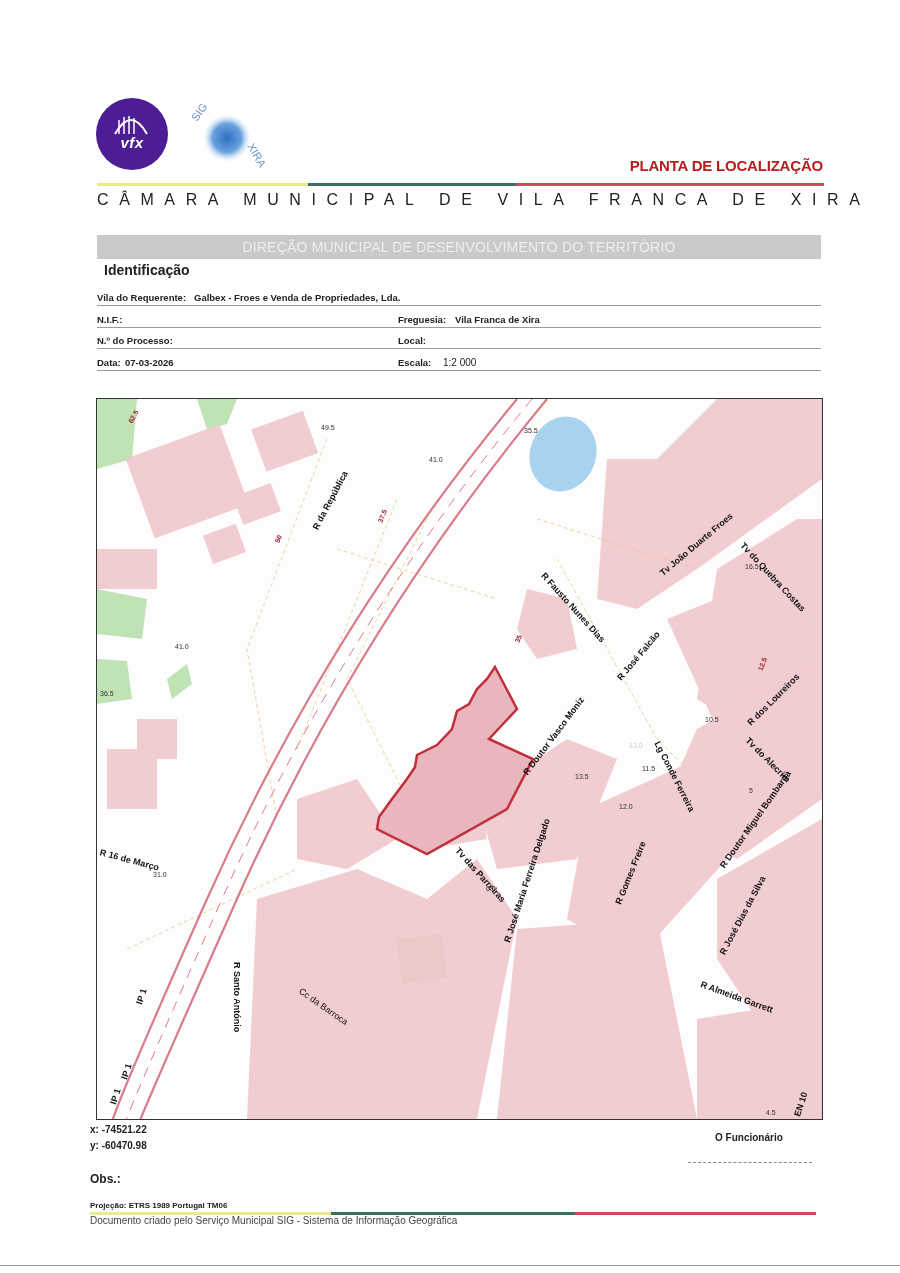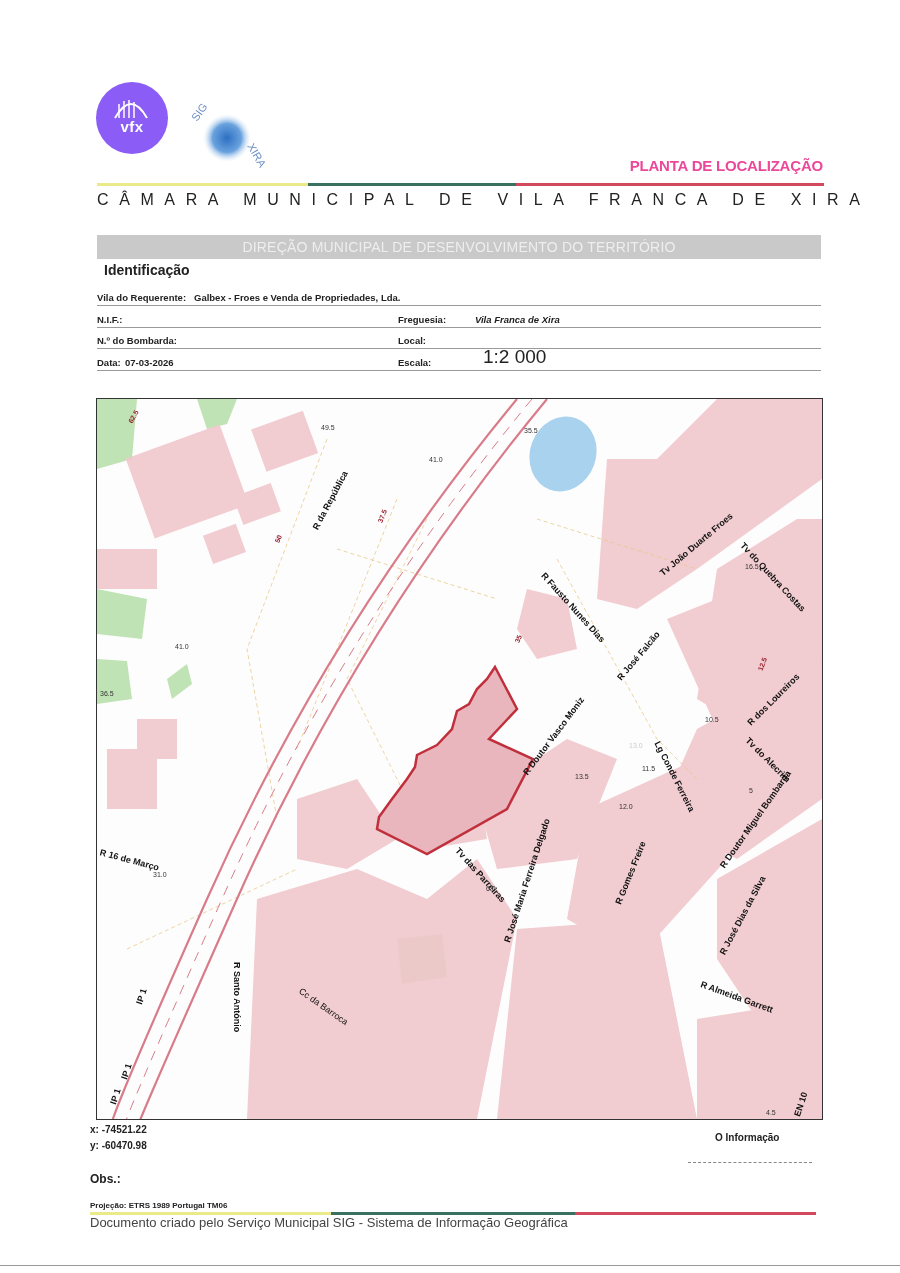--- a/index.html
+++ b/index.html
@@ -1,46 +1,46 @@
 <!DOCTYPE html>
 <html><head>
 <meta charset="utf-8">
 <style>
   html, body { margin:0; padding:0; background:#ffffff; }
   body { width:900px; height:1273px; position:relative; overflow:hidden; font-family:"Liberation Sans", sans-serif; color:#1a1a1a; }
   .abs { position:absolute; }
-  .logo-vfx { left:96px; top:82px; width:72px; height:72px; border-radius:50%; background:#8b5cf6; }
+  .logo-vfx { left:96px; top:98px; width:72px; height:72px; border-radius:50%; background:#4c1d95;font-style:italic; }
   .logo-vfx .arc { position:absolute; left:17px; top:14px; width:36px; height:24px; }
   .logo-vfx .txt { position:absolute; left:0; top:36px; width:72px; text-align:center; color:#fff; font-size:15px; font-weight:bold; letter-spacing:0.5px; }
   .logo-sig { left:185px; top:100px; width:95px; height:78px; }
-  .doc-title { right:77px; top:157px; font-size:15px; font-weight:bold; color:#ec4899; letter-spacing:-0.2px; }
+  .doc-title { right:77px; top:157px; font-size:15px; font-weight:bold; color:#b91c1c; letter-spacing:-0.2px; }
   .tricolor { height:3px; display:flex; }
   .tricolor .y { background:#eaea8a; } .tricolor .g { background:#3a7060; } .tricolor .r { background:#d04a5c; }
   .top-line { left:97px; top:183px; width:727px; }
   .top-line .y { width:211px; } .top-line .g { width:208px; } .top-line .r { width:308px; }
   .org { left:97px; top:191px; width:727px; font-size:16px; letter-spacing:10.6px; color:#222; white-space:nowrap; }
   .dept-banner { left:97px; top:235px; width:724px; height:24px; background:#c9c9c9; color:#eeeeee; font-size:14px; text-align:center; line-height:25px; letter-spacing:0.2px; }
   .ident { left:104px; top:262px; font-size:14px; font-weight:bold; color:#222; }
   .row { position:absolute; left:97px; width:724px; height:19px; border-bottom:1px solid #9a9a9a; font-size:9.5px; font-weight:bold; color:#222; }
   .row span { position:absolute; bottom:2px; }
   .row .lbl2 { left:301px; }
-  .scale-big { font-size:19px; font-weight:normal;margin-left:40px; }
+  .scale-big { font-size:10px; font-weight:normal; }
   .map { left:96px; top:398px; width:725px; height:720px; border:1.5px solid #333; background:#fefdfd; overflow:hidden; }
   .map svg { position:absolute; left:0; top:0; }
   .street { position:absolute; font-size:9px; font-weight:bold; color:#111; white-space:nowrap; transform-origin:left center; }
   .elev { position:absolute; font-size:7px; color:#333; white-space:nowrap; }
   .elev.red { color:#9a2030; font-weight:bold; transform-origin:left center; }
   .coord { left:90px; font-size:10px; font-weight:bold; color:#222; }
   .funcionario { left:715px; top:1132px; font-size:10px; font-weight:bold; color:#222; }
   .sig-line { left:688px; top:1162px; width:124px; border-top:1px dashed #888; }
   .obs { left:90px; top:1172px; font-size:12px; font-weight:bold; color:#222; }
   .proj { left:90px; top:1201px; font-size:8px; font-weight:bold; color:#222; }
   .bot-line { left:90px; top:1212px; width:726px; }
   .bot-line .y { width:241px; } .bot-line .g { width:244px; } .bot-line .r { width:241px; }
-  .credit { left:90px; top:1215px; font-size:13px; color:#444; }
+  .credit { left:90px; top:1215px; font-size:10px; color:#444; }
   .page-edge { left:0; top:1265px; width:900px; border-top:1px solid #999; }
 </style>
 </head>
 <body>
 
 <div class="abs logo-vfx">
   <svg class="arc" viewBox="0 0 36 24">
     <path d="M2 22 Q18 -6 34 22" stroke="#fff" stroke-width="2" fill="none"></path>
     <line x1="6" y1="8" x2="6" y2="22" stroke="#fff" stroke-width="1.5"></line>
     <line x1="11" y1="5" x2="11" y2="22" stroke="#fff" stroke-width="1.5"></line>
@@ -72,24 +72,24 @@
 <div class="abs dept-banner">DIREÇÃO MUNICIPAL DE DESENVOLVIMENTO DO TERRITÓRIO</div>
 <div class="abs ident">Identificação</div>
 
 <div class="row" style="top:286px;">
   <span style="left:0;">Vila do Requerente:</span>
   <span style="left:97px;">Galbex - Froes e Venda de Propriedades, Lda.</span>
 </div>
 <div class="row" style="top:308px;">
   <span style="left:0;">N.I.F.:</span>
   <span class="lbl2">Freguesia:</span>
-  <span style="left:378px;font-style:italic;">Vila Franca de Xira</span>
+  <span style="left:358px;">Vila Franca de Xira</span>
 </div>
 <div class="row" style="top:329px;">
-  <span style="left:0;">N.º do Bombarda:</span>
+  <span style="left:0;">N.º do Processo:</span>
   <span class="lbl2">Local:</span>
 </div>
 <div class="row" style="top:351px;">
   <span style="left:0;">Data:</span>
   <span style="left:28px;">07-03-2026</span>
   <span class="lbl2">Escala:</span>
   <span class="scale-big" style="left:346px;">1:2 000</span>
 </div>
 
 <div class="abs map">
@@ -198,21 +198,21 @@
 
 <div class="abs coord" style="top:1124px;">
   <span>x:</span>
   <span>-74521.22</span>
 </div>
 <div class="abs coord" style="top:1140px;">
   <span>y:</span>
   <span>-60470.98</span>
 </div>
 
-<div class="abs funcionario">O Informação</div>
+<div class="abs funcionario">O Funcionário</div>
 <div class="abs sig-line"></div>
 
 <div class="abs obs">Obs.:</div>
 <div class="abs proj">Projeção: ETRS 1989 Portugal TM06</div>
 <div class="abs tricolor bot-line">
     <div class="y"></div>
     <div class="g"></div>
     <div class="r"></div>
   </div>
 <div class="abs credit">Documento criado pelo Serviço Municipal SIG - Sistema de Informação Geográfica</div>

